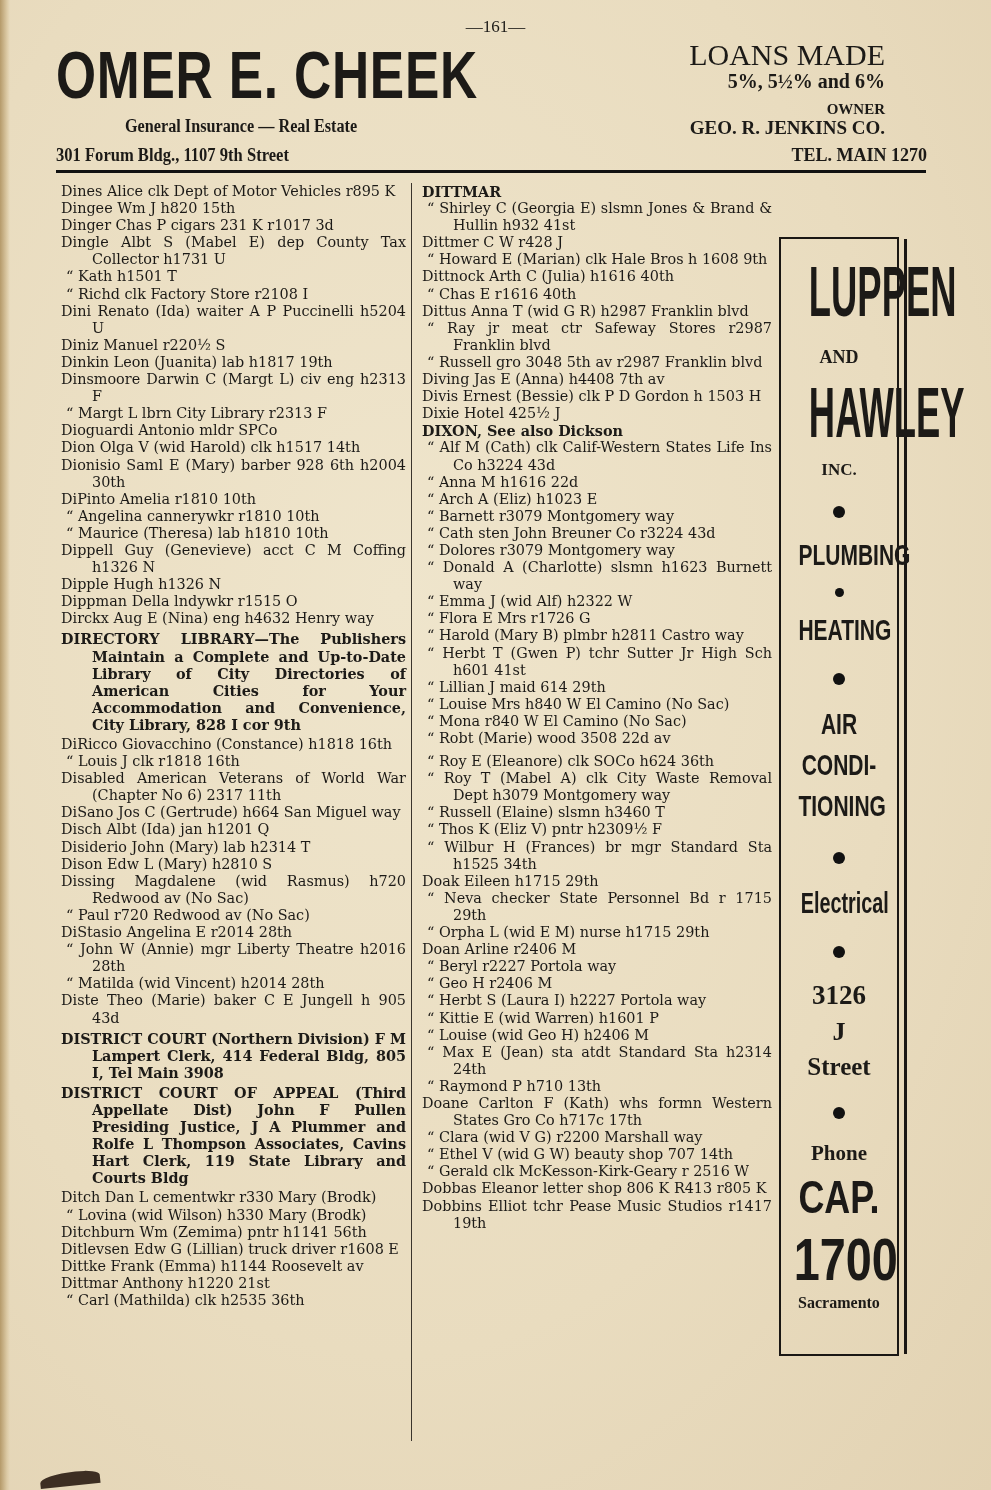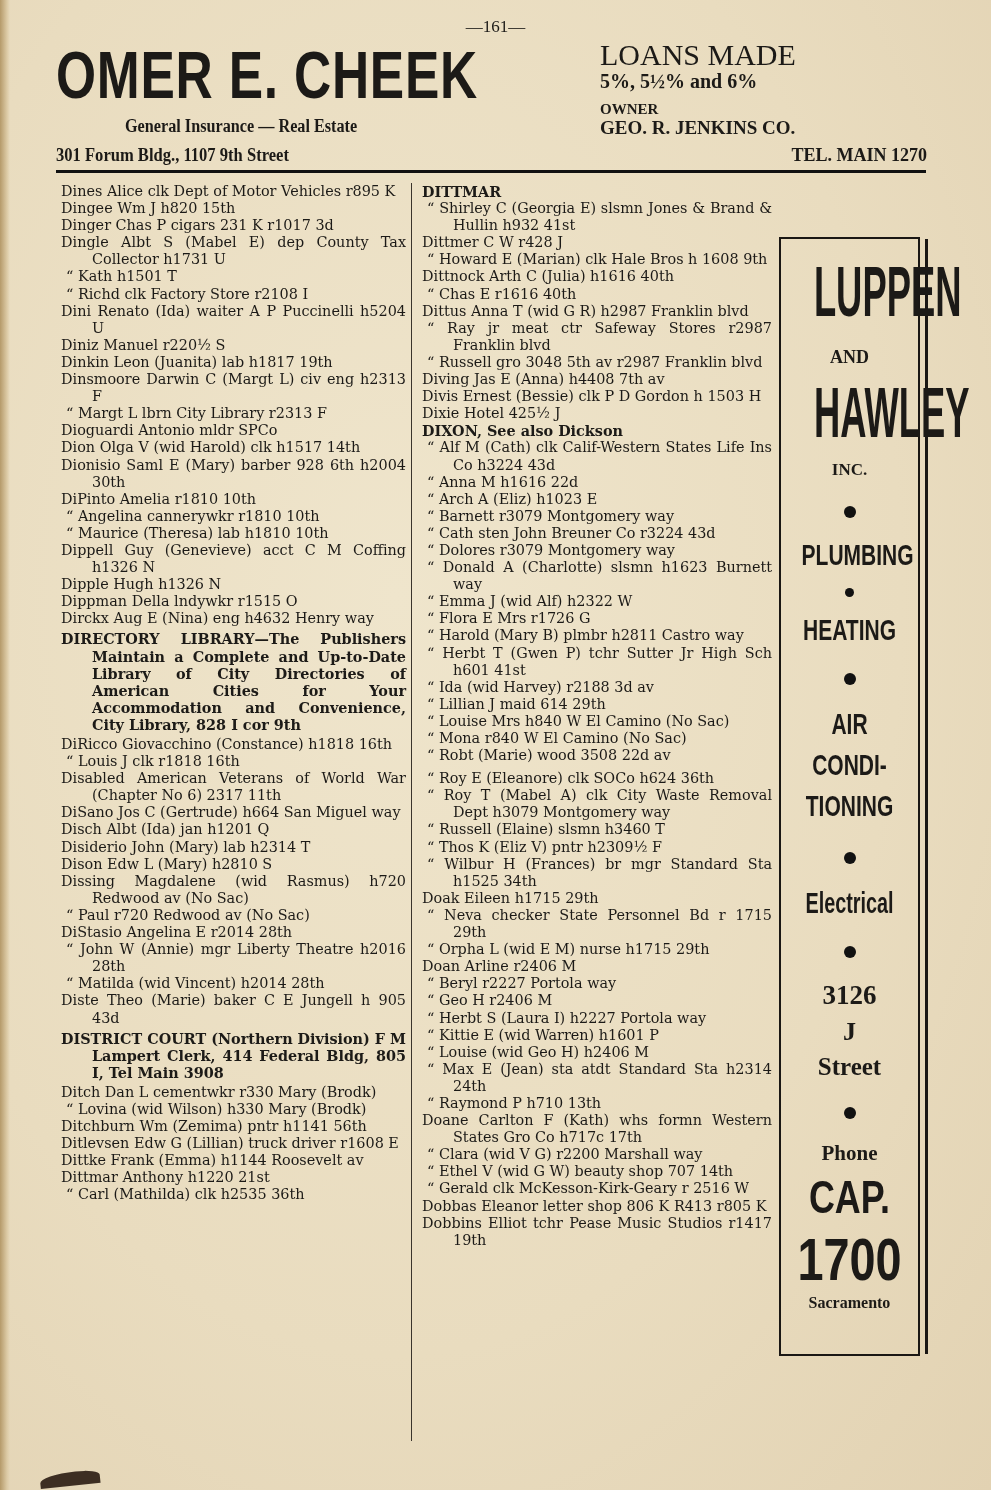--- a/index.html
+++ b/index.html
@@ -28,21 +28,21 @@
   .hdr-sub {
     position: absolute; left: 125px; top: 116px;
     font-family: "Liberation Serif", serif; font-weight: bold; font-size: 18px;
     transform: scaleX(0.9); transform-origin: left top; white-space: nowrap;
   }
   .hdr-addr {
     position: absolute; left: 56px; top: 145px;
     font-family: "Liberation Serif", serif; font-weight: bold; font-size: 18px;
     transform: scaleX(0.92); transform-origin: left top; white-space: nowrap;
   }
-  .hdr-right { position: absolute; left: 600px; width: 285px; text-align: left; font-family: "Liberation Serif", serif; }
+  .hdr-right { position: absolute; left: 600px; width: 285px; text-align: right; font-family: "Liberation Serif", serif; }
   .loans { top: 38px; font-size: 30px; }
   .rates { top: 70px; font-size: 20px; font-weight: bold; }
   .owner { top: 101px; font-size: 15px; font-weight: bold; }
   .jenkins { top: 117px; font-size: 19px; font-weight: bold; }
   .tel {
     position: absolute; right: 64px; top: 145px;
     font-family: "Liberation Serif", serif; font-weight: bold; font-size: 18px; white-space: nowrap;
   }
   .rule {
     position: absolute; left: 56px; top: 170px; width: 870px; height: 3px; background: #111;
@@ -52,21 +52,21 @@
   }
   .col-left { left: 56px; width: 350px; }
   .col-mid { left: 417px; width: 355px; }
   .col-divider { position: absolute; left: 411px; top: 183px; width: 1px; height: 1258px; background: #3a342c; }
   .entry { padding-left: 36px; text-indent: -31px; text-align: justify; margin: 0; }
   .entry.sub { padding-left: 36px; text-indent: -31px; }
   .entry.bold { font-weight: bold; margin-top: 3px; margin-bottom: 3px; }
   .entry.hdr { font-weight: bold; }
 
   .ad {
-    position: absolute; left: 779px; top: 237px; width: 141px; height: 1119px;
+    position: absolute; left: 779px; top: 237px; width: 120px; height: 1119px;
     border: 2px solid #1a1714; box-sizing: border-box; text-align: center;
   }
   .ad-side { position: absolute; right: -10px; top: 0; width: 3px; height: 100%; background: #1a1714; }
   .ad .big {
     font-family: "Liberation Sans", sans-serif; font-weight: bold;
     display: block; white-space: nowrap; transform-origin: center top;
   }
   .ad .luppen { font-size: 70px; margin-top: 14px; transform: scaleX(0.52); line-height: 78px; }
   .ad .and { font-family: "Liberation Serif", serif; font-weight: bold; font-size: 18px; margin-top: 16px; }
   .ad .hawley { font-size: 70px; margin-top: 6px; transform: scaleX(0.52); line-height: 78px; }
@@ -139,20 +139,21 @@
     <p class="entry">Disch Albt (Ida) jan h1201 Q</p>
     <p class="entry">Disiderio John (Mary) lab h2314 T</p>
     <p class="entry">Dison Edw L (Mary) h2810 S</p>
     <p class="entry">Dissing Magdalene (wid Rasmus) h720 Redwood av (No Sac)</p>
     <p class="entry sub" style="padding-left: 36px; text-indent: -26px;">“ Paul r720 Redwood av (No Sac)</p>
     <p class="entry">DiStasio Angelina E r2014 28th</p>
     <p class="entry sub" style="padding-left: 36px; text-indent: -26px;">“ John W (Annie) mgr Liberty Theatre h2016 28th</p>
     <p class="entry sub" style="padding-left: 36px; text-indent: -26px;">“ Matilda (wid Vincent) h2014 28th</p>
     <p class="entry">Diste Theo (Marie) baker C E Jungell h 905 43d</p>
     <p class="entry bold">DISTRICT COURT (Northern Division) F M Lampert Clerk, 414 Federal Bldg, 805 I, Tel Main 3908</p>
+    <p class="entry bold">DISTRICT COURT OF APPEAL (Third Appellate Dist) John F Pullen Presiding Justice, J A Plummer and Rolfe L Thompson Associates, Cavins Hart Clerk, 119 State Library and Courts Bldg</p>
     <p class="entry">Ditch Dan L cementwkr r330 Mary (Brodk)</p>
     <p class="entry sub" style="padding-left: 36px; text-indent: -26px;">“ Lovina (wid Wilson) h330 Mary (Brodk)</p>
     <p class="entry">Ditchburn Wm (Zemima) pntr h1141 56th</p>
     <p class="entry">Ditlevsen Edw G (Lillian) truck driver r1608 E</p>
     <p class="entry">Dittke Frank (Emma) h1144 Roosevelt av</p>
     <p class="entry">Dittmar Anthony h1220 21st</p>
     <p class="entry sub" style="padding-left: 36px; text-indent: -26px;">“ Carl (Mathilda) clk h2535 36th</p>
   </div>
 <div class="col-divider"></div>
 <div class="col col-mid" id="col-mid">
@@ -173,21 +174,20 @@
     <p class="entry sub" style="padding-left: 36px; text-indent: -26px;">“ Anna M h1616 22d</p>
     <p class="entry sub" style="padding-left: 36px; text-indent: -26px;">“ Arch A (Eliz) h1023 E</p>
     <p class="entry sub" style="padding-left: 36px; text-indent: -26px;">“ Barnett r3079 Montgomery way</p>
     <p class="entry sub" style="padding-left: 36px; text-indent: -26px;">“ Cath sten John Breuner Co r3224 43d</p>
     <p class="entry sub" style="padding-left: 36px; text-indent: -26px;">“ Dolores r3079 Montgomery way</p>
     <p class="entry sub" style="padding-left: 36px; text-indent: -26px;">“ Donald A (Charlotte) slsmn h1623 Burnett way</p>
     <p class="entry sub" style="padding-left: 36px; text-indent: -26px;">“ Emma J (wid Alf) h2322 W</p>
     <p class="entry sub" style="padding-left: 36px; text-indent: -26px;">“ Flora E Mrs r1726 G</p>
     <p class="entry sub" style="padding-left: 36px; text-indent: -26px;">“ Harold (Mary B) plmbr h2811 Castro way</p>
     <p class="entry sub" style="padding-left: 36px; text-indent: -26px;">“ Herbt T (Gwen P) tchr Sutter Jr High Sch h601 41st</p>
-    <p class="entry sub" style="padding-left: 36px; text-indent: -26px;">“ Ida (wid Harvey) r2188 3d av</p>
     <p class="entry sub" style="padding-left: 36px; text-indent: -26px;">“ Lillian J maid 614 29th</p>
     <p class="entry sub" style="padding-left: 36px; text-indent: -26px;">“ Louise Mrs h840 W El Camino (No Sac)</p>
     <p class="entry sub" style="padding-left: 36px; text-indent: -26px;">“ Mona r840 W El Camino (No Sac)</p>
     <p class="entry sub" style="padding-left: 36px; text-indent: -26px;">“ Robt (Marie) wood 3508 22d av</p>
     <p class="entry sub" style="padding-left: 36px; text-indent: -26px; margin-top: 6px;">“ Roy E (Eleanore) clk SOCo h624 36th</p>
     <p class="entry sub" style="padding-left: 36px; text-indent: -26px;">“ Roy T (Mabel A) clk City Waste Removal Dept h3079 Montgomery way</p>
     <p class="entry sub" style="padding-left: 36px; text-indent: -26px;">“ Russell (Elaine) slsmn h3460 T</p>
     <p class="entry sub" style="padding-left: 36px; text-indent: -26px;">“ Thos K (Eliz V) pntr h2309½ F</p>
     <p class="entry sub" style="padding-left: 36px; text-indent: -26px;">“ Wilbur H (Frances) br mgr Standard Sta h1525 34th</p>
     <p class="entry">Doak Eileen h1715 29th</p>

